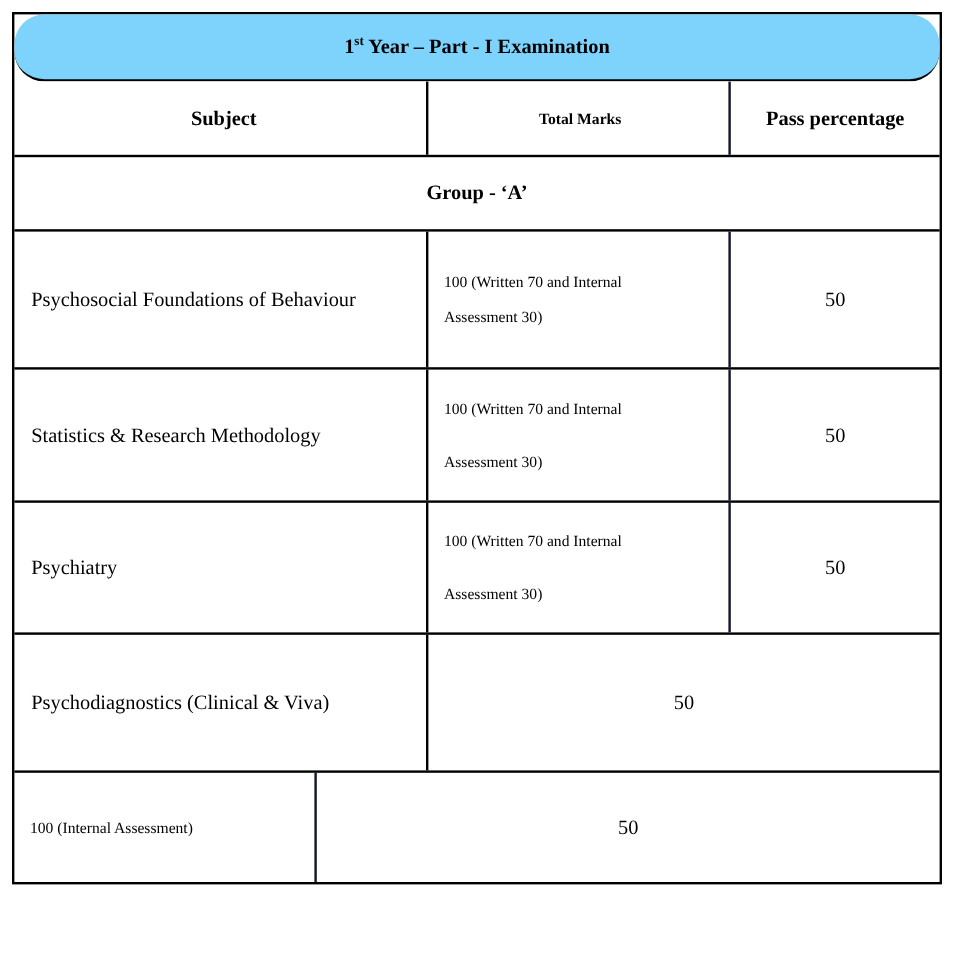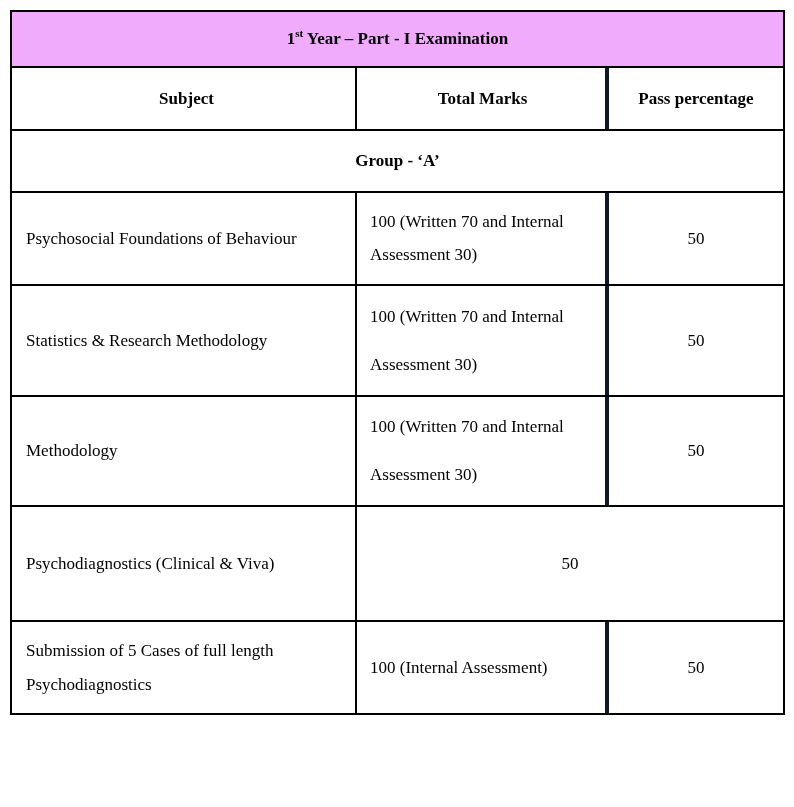--- a/index.html
+++ b/index.html
@@ -21,26 +21,27 @@
   .row {
     display: flex;
     width: 100%;
     border-bottom: 2px solid #000000;
   }
   .row:last-child { border-bottom: none; }
 
   
   .title-row {
     height: 56px;
-    background: #f0abfc;
+    background: #7dd3fc;
     display: flex;
     align-items: center;
     justify-content: center;
     font-weight: bold;
     font-size: 17px;
+    border-radius: 25px;
   }
   .title-row sup {
     font-size: 11px;
     vertical-align: super;
     line-height: 0;
   }
 
   
   .colheader-row { height: 63px; }
   .colheader-row .cell {
@@ -69,38 +70,38 @@
     border-right: 2px solid #000000;
     display: flex;
     flex-direction: column;
     justify-content: center;
     padding: 6px 8px 6px 14px;
     font-size: 17px;
     line-height: 1.95;
   }
   .cell.marks {
     width: 252px;
-    border-right: 4px solid #0f172a;
+    border-right: 2px solid #0f172a;
     display: flex;
     flex-direction: column;
     justify-content: center;
     padding: 6px 10px 6px 13px;
-    font-size: 17px;
+    font-size: 13px;
   }
   .cell.pass {
     flex: 1;
     display: flex;
     align-items: center;
     justify-content: center;
     font-size: 17px;
   }
   .marks .line { display: block; }
 
   
-  .data-row-1 { height: 93px; }
+  .data-row-1 { height: 115px; }
   .data-row-1 .marks { gap: 13px; }
   .data-row-2 { height: 111px; }
   .data-row-2 .marks { gap: 28px; }
   .data-row-3 { height: 110px; }
   .data-row-3 .marks { gap: 28px; }
   .data-row-4 { height: 115px; }
   .data-row-4 .marks { gap: 28px; }
   .data-row-5 { height: 91px; }
 </style>
 </head>
@@ -149,21 +150,21 @@
       <span class="line">100 (Written 70 and Internal</span>
       <span class="line">Assessment 30)</span>
     </div>
     <div class="cell pass">
       <span>50</span>
     </div>
   </div>
 
   <div class="row data-row-3">
     <div class="cell subject">
-      <span>Methodology</span>
+      <span>Psychiatry</span>
     </div>
     <div class="cell marks">
       <span class="line">100 (Written 70 and Internal</span>
       <span class="line">Assessment 30)</span>
     </div>
     <div class="cell pass">
       <span>50</span>
     </div>
   </div>
 
@@ -171,23 +172,20 @@
     <div class="cell subject">
       <span>Psychodiagnostics (Clinical &amp; Viva)</span>
     </div>
     <div class="cell pass">
       <span>50</span>
     </div>
   </div>
 
 
   <div class="row data-row-5">
-    <div class="cell subject">
-      <span>Submission of 5 Cases of full length Psychodiagnostics</span>
-    </div>
     <div class="cell marks">
       <span class="line">100 (Internal Assessment)</span>
     </div>
     <div class="cell pass">
       <span>50</span>
     </div>
   </div>
 
 </div>
 

